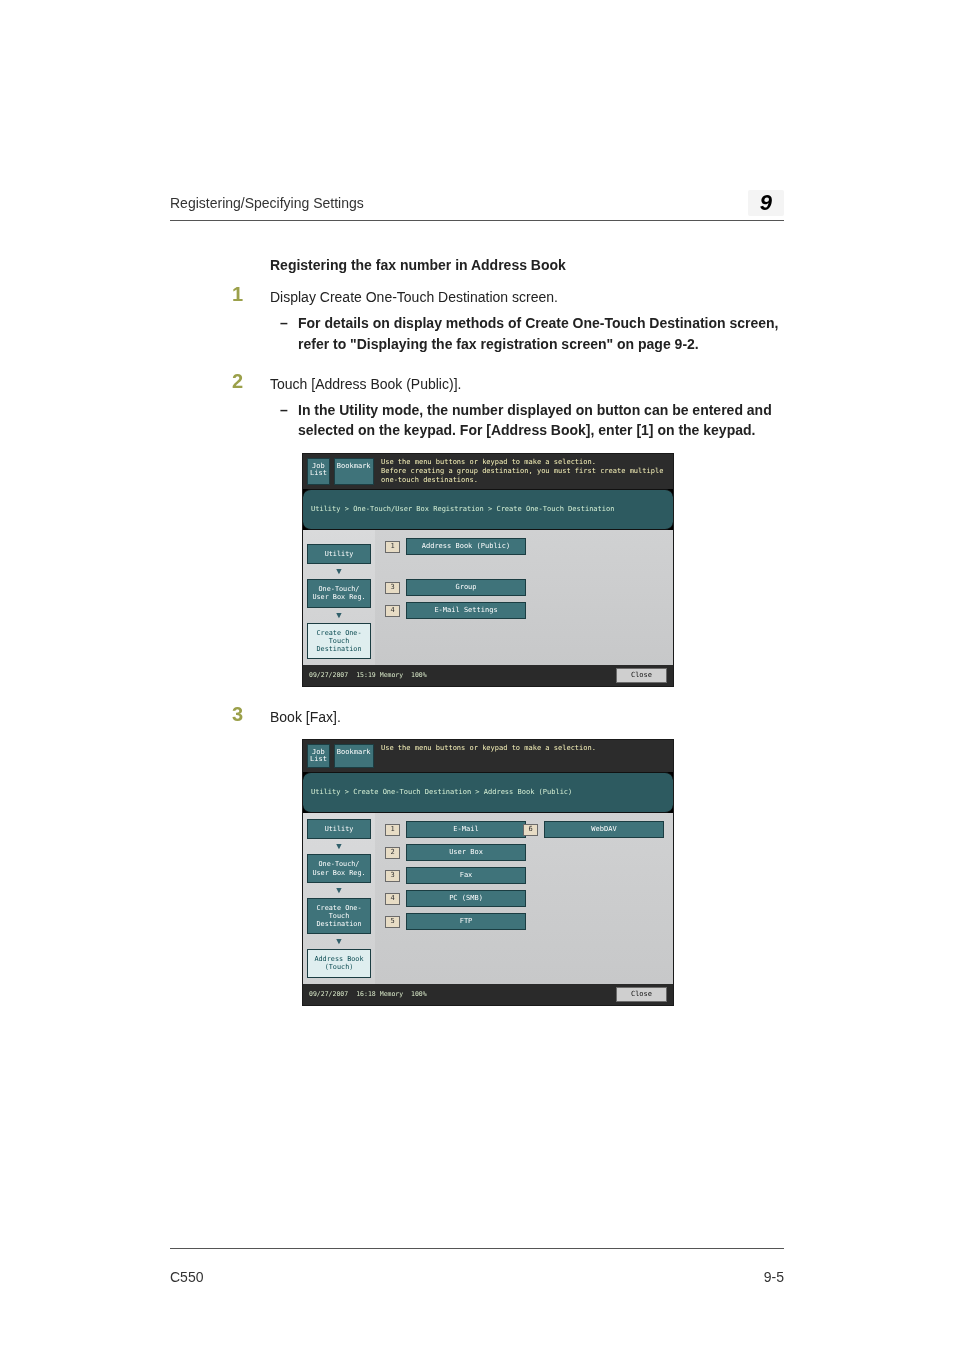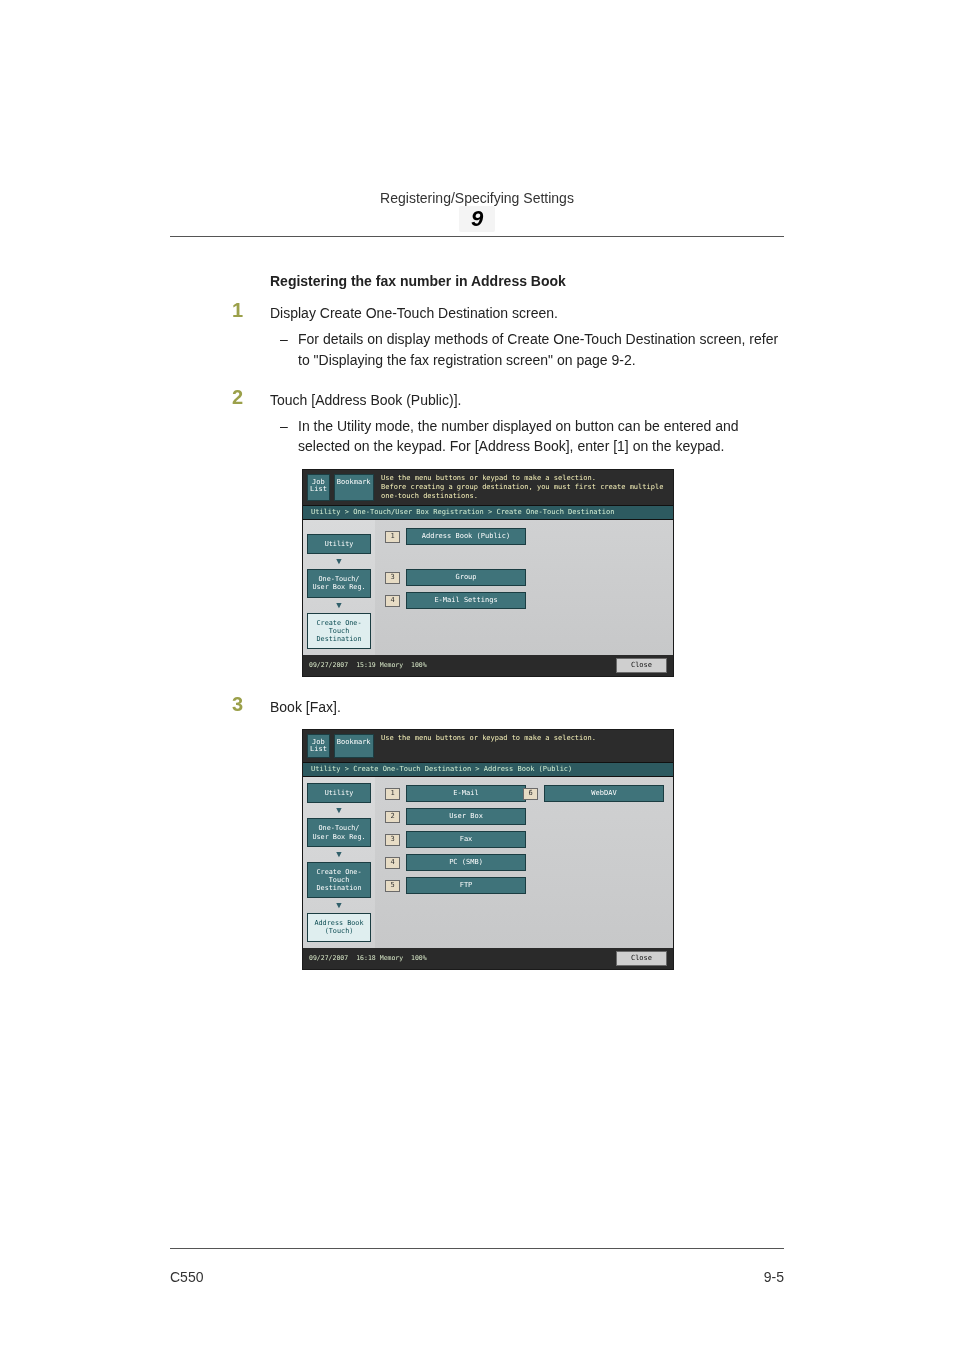--- a/index.html
+++ b/index.html
@@ -25,21 +25,20 @@
     min-height:1320px;
     position:relative;
   }
   .runhead{
     display:flex;
     justify-content:space-between;
     align-items:center;
     margin-bottom:4px;
     font-size:14px;
     color:#333;
-    flex-direction:column;
   }
   .chapnum{
     font-size:22px;
     font-weight:700;
     font-style:italic;
     color:#000;
     padding:0 12px 4px 12px;
   }
   .chbox{
     background:#f4f4f4;
@@ -88,20 +87,21 @@
   ul.sub{
     list-style:none;
     padding:0 0 0 28px;
     margin:6px 0 0 0;
   }
   ul.sub>li{
     position:relative;
     font-size:14px;
     line-height:1.45;
     margin-bottom:2px;
+    font-weight:bold;
   }
   ul.sub>li::before{
     content:"–";
     position:absolute;
     left:-18px;
     top:0;
   }
   .pagefoot{
     position:absolute;
     left:170px;right:170px;
@@ -149,24 +149,25 @@
   .toptext{
     flex:1;
     padding:4px 6px;
     color:#f7f2b9;
     font-size:7px;
     line-height:1.3;
   }
   .crumbbar{
     background:var(--teal-dk);
     color:#d5f0d5;
-    padding:3px 8px;
+    padding:16px 8px;
     font-size:7px;
     border-top:1px solid #111;
     border-bottom:1px solid #111;
+    border-radius:8px;
   }
   .midrow{
     display:flex;
     background:linear-gradient(#d0d1d2,#c7c8c9);
     min-height:118px;
   }
   .sidebar{
     width:72px;
     background:linear-gradient(#d9dadb,#cfd0d1);
     padding:6px 4px;

